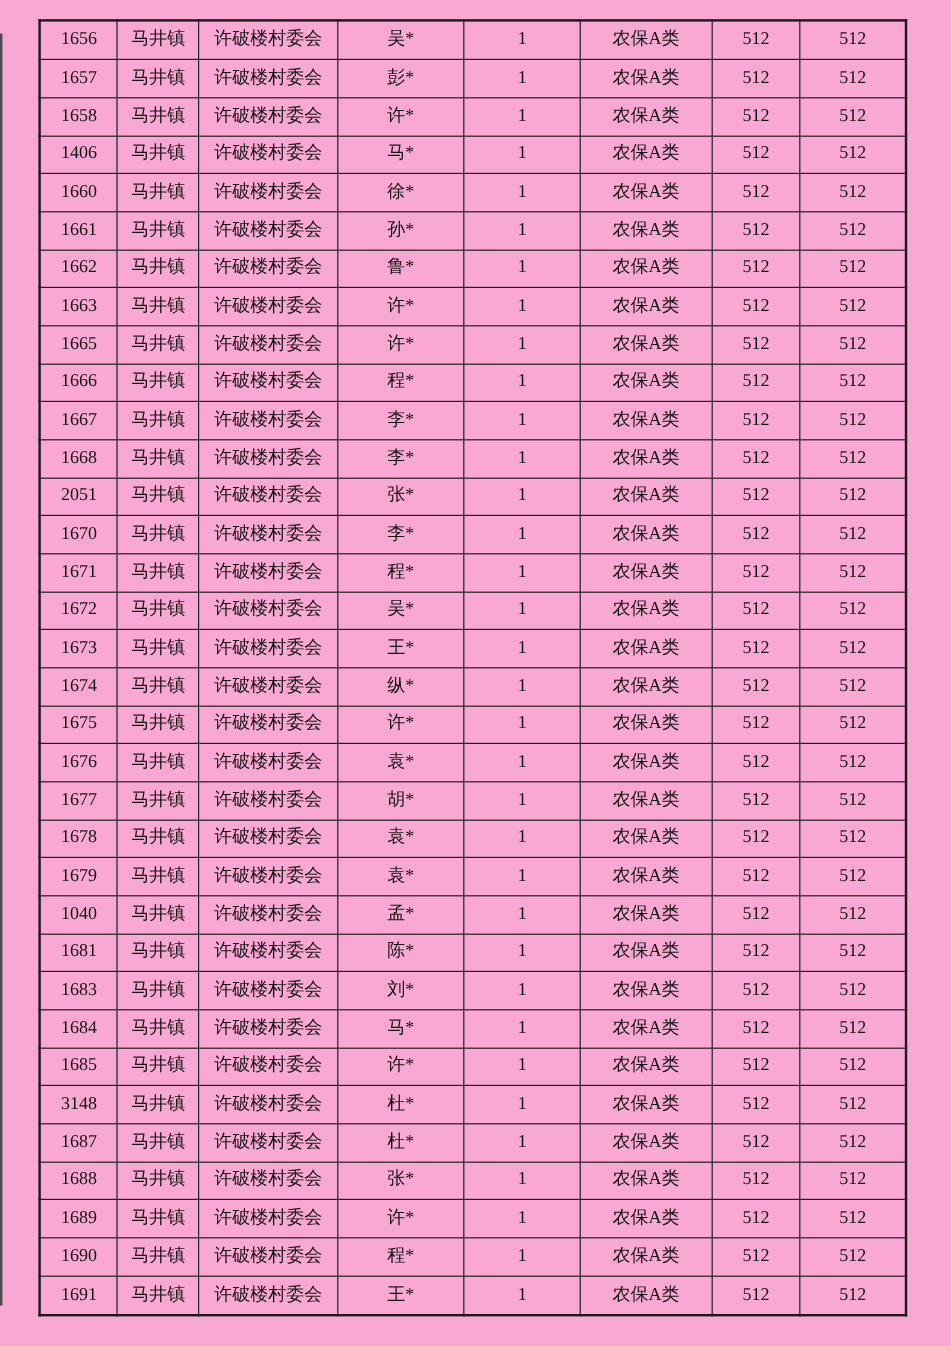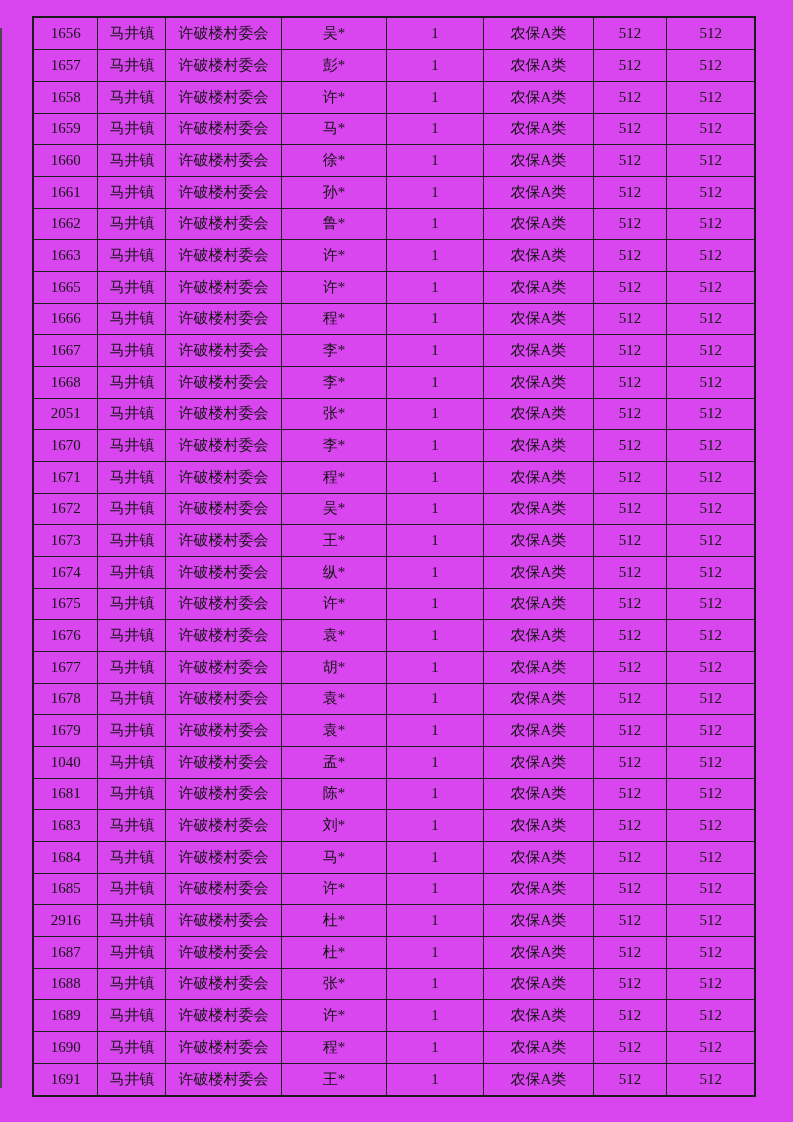--- a/index.html
+++ b/index.html
@@ -4,21 +4,21 @@
 <style>
   html, body {
     margin: 0;
     padding: 0;
     background: #ffffff;
   }
   .page {
     position: relative;
     width: 793px;
     height: 1122px;
-    background: #d946ef;
+    background: #f9a8d4;
     overflow: hidden;
     font-family: "Liberation Serif", "DejaVu Serif", serif;
     color: #000000;
   }
   .edge-line {
     position: absolute;
     left: 0;
     top: 28px;
     width: 1.5px;
     height: 1060px;
@@ -87,21 +87,21 @@
           <td>1658</td>
           <td>马井镇</td>
           <td>许破楼村委会</td>
           <td>许*</td>
           <td>1</td>
           <td>农保A类</td>
           <td>512</td>
           <td>512</td>
         </tr>
         <tr>
-          <td>1659</td>
+          <td>1406</td>
           <td>马井镇</td>
           <td>许破楼村委会</td>
           <td>马*</td>
           <td>1</td>
           <td>农保A类</td>
           <td>512</td>
           <td>512</td>
         </tr>
         <tr>
           <td>1660</td>
@@ -337,21 +337,21 @@
           <td>1685</td>
           <td>马井镇</td>
           <td>许破楼村委会</td>
           <td>许*</td>
           <td>1</td>
           <td>农保A类</td>
           <td>512</td>
           <td>512</td>
         </tr>
         <tr>
-          <td>2916</td>
+          <td>3148</td>
           <td>马井镇</td>
           <td>许破楼村委会</td>
           <td>杜*</td>
           <td>1</td>
           <td>农保A类</td>
           <td>512</td>
           <td>512</td>
         </tr>
         <tr>
           <td>1687</td>

